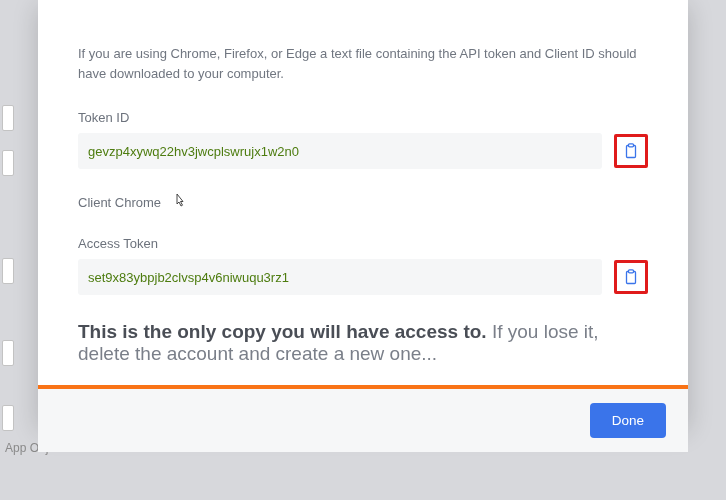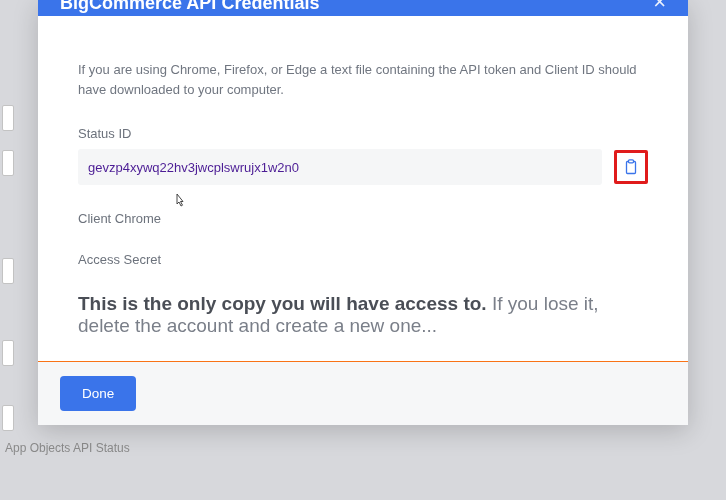--- a/index.html
+++ b/index.html
@@ -96,21 +96,21 @@
       align-items: center;
       gap: 12px;
     }
     .field-input {
       flex: 1;
       background: #f5f6f7;
       border: none;
       border-radius: 3px;
       padding: 10px 10px;
       font-size: 13px;
-      color: #4c1d95;
+      color: #4d7c0f;
       font-family: inherit;
       height: 36px;
     }
     .copy-btn {
       width: 34px;
       height: 34px;
       border: 3px solid #e01b1b;
       background: #fff;
       border-radius: 2px;
       display: flex;
@@ -126,24 +126,24 @@
       font-size: 19px;
       color: #7a7f89;
       margin-top: 2px;
     }
     .warning-row strong {
       color: #4a4e56;
       font-weight: 700;
     }
     .modal-footer {
       background: #f6f7f8;
-      border-top: 1px solid #f97316;
+      border-top: 4px solid #f97316;
       padding: 14px 22px;
       display: flex;
-      justify-content: flex-start;
+      justify-content: flex-end;
     }
     .done-btn {
       background: #3a74ea;
       color: #fff;
       border: none;
       border-radius: 4px;
       padding: 10px 22px;
       font-size: 13.5px;
       cursor: pointer;
     }
@@ -171,38 +171,47 @@
 <div class="modal">
   <div class="modal-header">
     <div class="modal-title">BigCommerce API Credentials</div>
     <div class="close-x">×</div>
   </div>
 
   <div class="modal-body">
     <p class="intro-text">If you are using Chrome, Firefox, or Edge a text file containing the API token and Client ID should have downloaded to your computer.</p>
 
     <div class="field-group">
-      <div class="field-label">Status ID</div>
+      <div class="field-label">Token ID</div>
       <div class="field-row">
         <input class="field-input" type="text" readonly="" value="gevzp4xywq22hv3jwcplswrujx1w2n0" style="">
         <button class="copy-btn">
           <svg class="copy-icon" viewBox="0 0 14 16" fill="none" stroke="#3a74ea" stroke-width="1.3">
             <rect x="2.5" y="2.5" width="9" height="12" rx="1"></rect>
             <rect x="4.5" y="0.8" width="5" height="3" rx="1" fill="#fff"></rect>
           </svg>
         </button>
       </div>
     </div>
 
     <div class="field-group">
       <div class="field-label">Client Chrome</div>
     </div>
 
     <div class="field-group">
-      <div class="field-label">Access Secret</div>
+      <div class="field-label">Access Token</div>
+      <div class="field-row">
+        <input class="field-input" type="text" readonly="" value="set9x83ybpjb2clvsp4v6niwuqu3rz1" style="">
+        <button class="copy-btn">
+          <svg class="copy-icon" viewBox="0 0 14 16" fill="none" stroke="#3a74ea" stroke-width="1.3">
+            <rect x="2.5" y="2.5" width="9" height="12" rx="1"></rect>
+            <rect x="4.5" y="0.8" width="5" height="3" rx="1" fill="#fff"></rect>
+          </svg>
+        </button>
+      </div>
     </div>
 
     <p class="warning-row">
       <strong>This is the only copy you will have access to.</strong><span> If you lose it, delete the account and create a new one...</span>
     </p>
   </div>
 
   <div class="modal-footer">
     <button class="done-btn">Done</button>
   </div>

